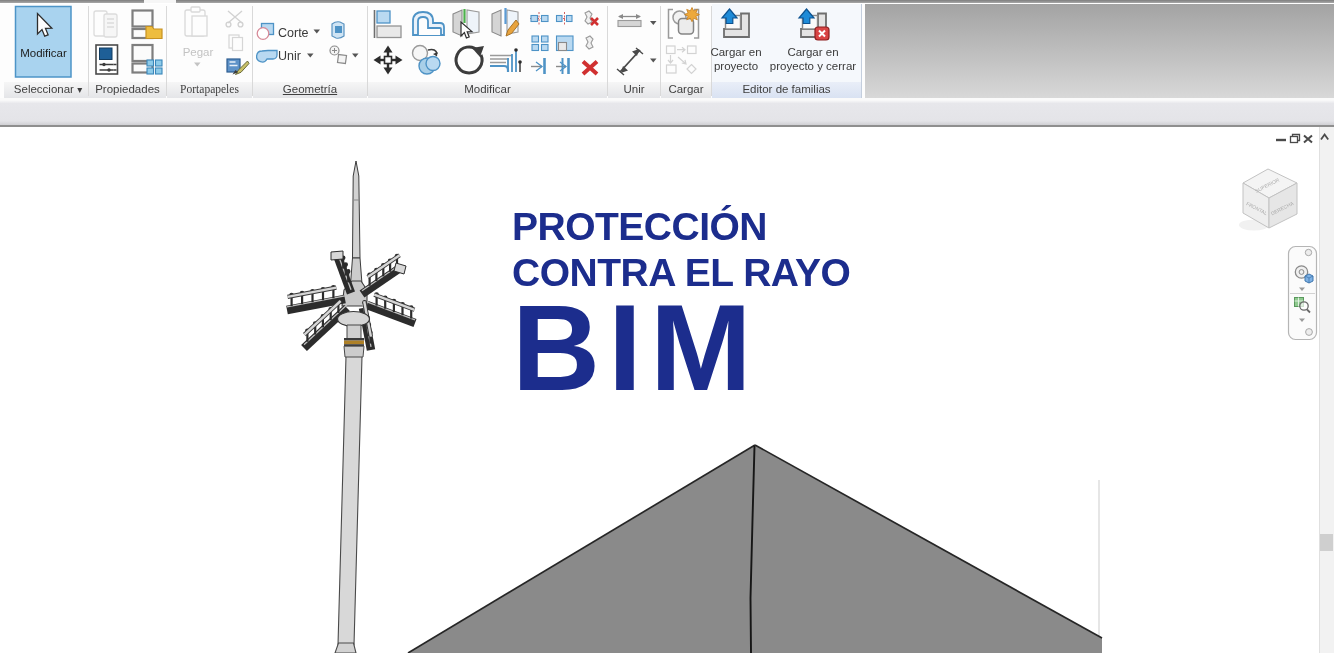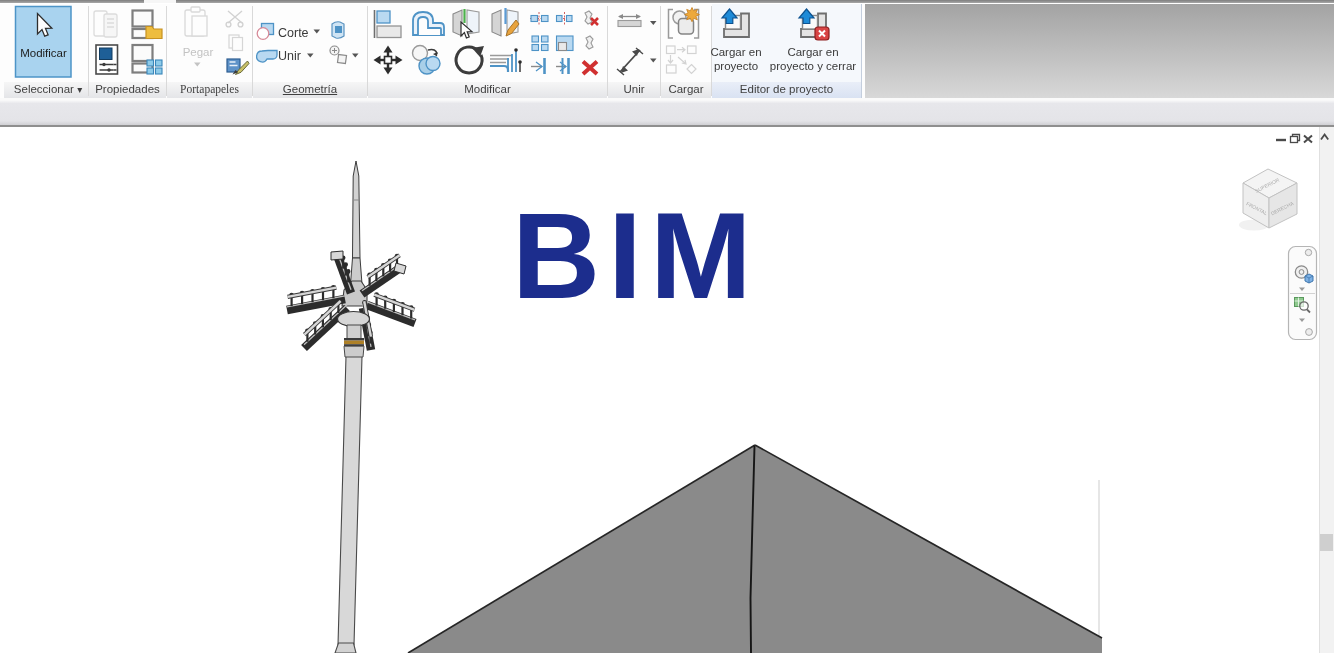--- a/index.html
+++ b/index.html
@@ -34,21 +34,21 @@
 <div id="ribgray" class="abs"></div>
 <div id="edbody" class="abs"></div>
 
 <div class="abs plabel" style="left:4px;width:88px;">Seleccionar <span style="font-size:10px;">▾</span></div>
 <div class="abs plabel" style="left:89px;width:77px;text-align:center;">Propiedades</div>
 <div class="abs plabel" style="left:167px;width:85px;font-family:Liberation Serif, serif;">Portapapeles</div>
 <div class="abs plabel" style="left:253px;width:114px;text-decoration:underline;">Geometría</div>
 <div class="abs plabel" style="left:368px;width:239px;">Modificar</div>
 <div class="abs plabel" style="left:608px;width:52px;">Unir</div>
 <div class="abs plabel" style="left:661px;width:50px;">Cargar</div>
-<div class="abs plabel" id="edlabel" style="left:712px;width:149px;">Editor de proyecto</div>
+<div class="abs plabel" id="edlabel" style="left:712px;width:149px;">Editor de familias</div>
 <div class="abs psep" style="left:88px;"></div>
 <div class="abs psep" style="left:166px;"></div>
 <div class="abs psep" style="left:252px;"></div>
 <div class="abs psep" style="left:367px;"></div>
 <div class="abs psep" style="left:607px;"></div>
 <div class="abs psep" style="left:660px;"></div>
 <div class="abs psep" style="left:711px;"></div>
 <div id="edredge" class="abs"></div>
 
 <svg id="ribicons" class="abs" style="left:0;top:0;" width="1334" height="98" viewBox="0 0 1334 98">
@@ -402,14 +402,16 @@
 <path d="M1299,287.5 h6 l-3,3.5 z" fill="#9a9a9a"></path>
 <path d="M1290,293.5 h25" stroke="#d2d2d2" stroke-width="1"></path>
 <rect x="1294.5" y="297.5" width="9" height="9" fill="#8fc98f" stroke="#59995c" stroke-width="1"></rect>
 <path d="M1294.5,301 h9 M1298.5,297.5 v9" stroke="#e8f4e8" stroke-width="0.9"></path>
 <circle cx="1304" cy="306" r="4.2" fill="#ffffff" fill-opacity="0.7" stroke="#6a6a6a" stroke-width="1.3"></circle>
 <path d="M1307,309.5 l3,3" stroke="#6a6a6a" stroke-width="1.8"></path>
 <path d="M1299,318.5 h6 l-3,3.5 z" fill="#9a9a9a"></path>
 <circle cx="1309" cy="332" r="3.4" fill="#ededed" stroke="#a8a8a8" stroke-width="1"></circle>
 </svg>
 <div id="title" class="abs">
+    <div class="l1">PROTECCIÓN</div>
+    <div class="l1">CONTRA EL RAYO</div>
     <div class="bim">BIM</div>
   </div>
 
 </body></html>

